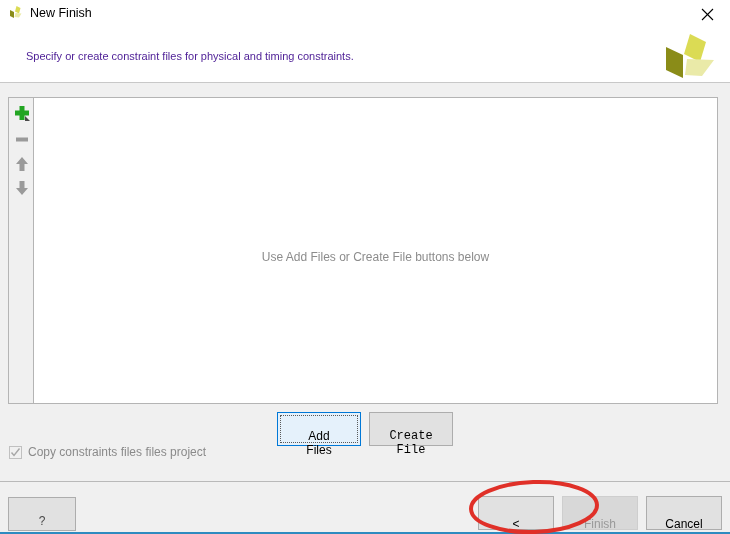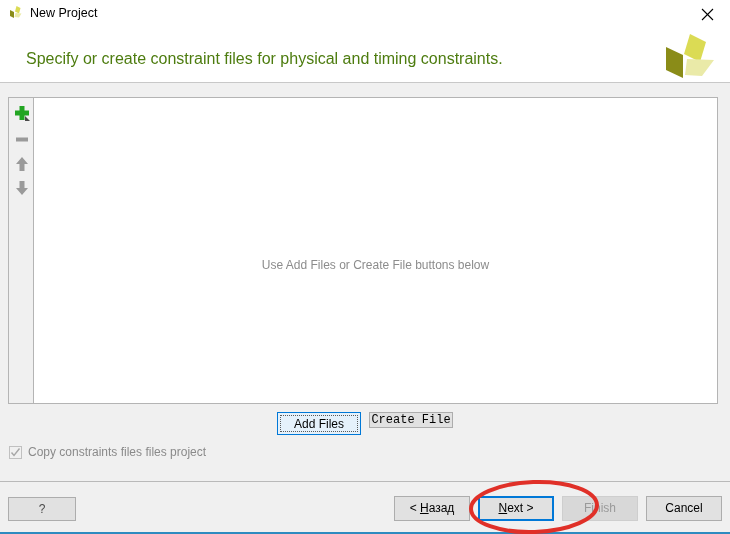--- a/index.html
+++ b/index.html
@@ -60,22 +60,22 @@
     position: absolute;
     left: 8px; top: 1px;
     font-size: 13.5px;
     font-weight: bold;
     color: #000;
     white-space: nowrap;
   }
   #header-subtitle {
     position: absolute;
     left: 26px; top: 22px;
-    font-size: 16px;
-    color: #4d7c0f;
+    font-size: 11px;
+    color: #4c1d95;
     white-space: nowrap;
   }
   #header-logo {
     position: absolute;
     right: 12px; top: 4px;
     width: 56px; height: 48px;
   }
 
   
   #body {
@@ -117,41 +117,40 @@
     border: 1px solid #b4b4b4;
     box-sizing: border-box;
   }
   #list-placeholder {
     position: absolute;
     left: 0; right: 0;
     top: 152px;
     text-align: center;
     font-size: 12px;
     color: #8c8c8c;
-    margin-top: 8px;
   }
 
   
   #file-buttons {
     position: absolute;
     left: 0; top: 329px;
     width: 730px;
     display: flex;
     justify-content: center;
     gap: 8px;
   }
   .std-button {
     font-family: "Liberation Sans", sans-serif;
     font-size: 12px;
     color: #000;
     background: #e1e1e1;
     border: 1px solid #adadad;
     box-sizing: border-box;
     cursor: default;
-    padding: 0;
+    padding: 16px;
     text-align: center;
   }
   #add-files-button {
     width: 84px; height: 23px;
     background: #e5f1fb;
     border: 1px solid #0078d7;
     position: relative;
   }
   #add-files-button::after {
     content: "";
@@ -247,21 +246,21 @@
 <body>
 
 <div id="titlebar">
   <span id="titlebar-icon">
     <svg width="17" height="17" viewBox="0 0 17 17">
       <polygon points="8.5,1 12.5,3 11,8.5 7,6.5" fill="#dbdb54"></polygon>
       <polygon points="2,5 6,7 6,13 2,11" fill="#8a8c18"></polygon>
       <polygon points="7.5,8 13.5,8.5 11,12.5 6.5,12" fill="#eaeaa8"></polygon>
     </svg>
   </span>
-  <span id="titlebar-text">New Project</span>
+  <span id="titlebar-text">New Finish</span>
   <div id="close-button">
     <svg width="13" height="13" viewBox="0 0 13 13">
       <line x1="1" y1="1" x2="12" y2="12" stroke="#000" stroke-width="1.1"></line>
       <line x1="12" y1="1" x2="1" y2="12" stroke="#000" stroke-width="1.1"></line>
     </svg>
   </div>
 </div>
 
 <div id="header">
   <div id="header-subtitle">Specify or create constraint files for physical and timing constraints.</div>
@@ -319,21 +318,20 @@
   </div>
 </div>
 
 <div id="footer-sep"></div>
 <div id="footer">
   <button class="std-button" id="help-button">?</button>
 
   <div id="nav-buttons">
     <button class="std-button nav-button" id="back-button"><span>&lt; </span><span class="underline-key">Н</span><span>азад</span></button>
 
-    <button class="std-button nav-button" id="next-button"><span class="underline-key">N</span><span>ext &gt;</span></button>
 
     <button class="std-button nav-button" id="finish-button">Finish</button>
 
     <button class="std-button nav-button" id="cancel-button">Cancel</button>
   </div>
 </div>
 
 <div id="bottom-accent"></div>
 
 <div id="annotation-ellipse">

